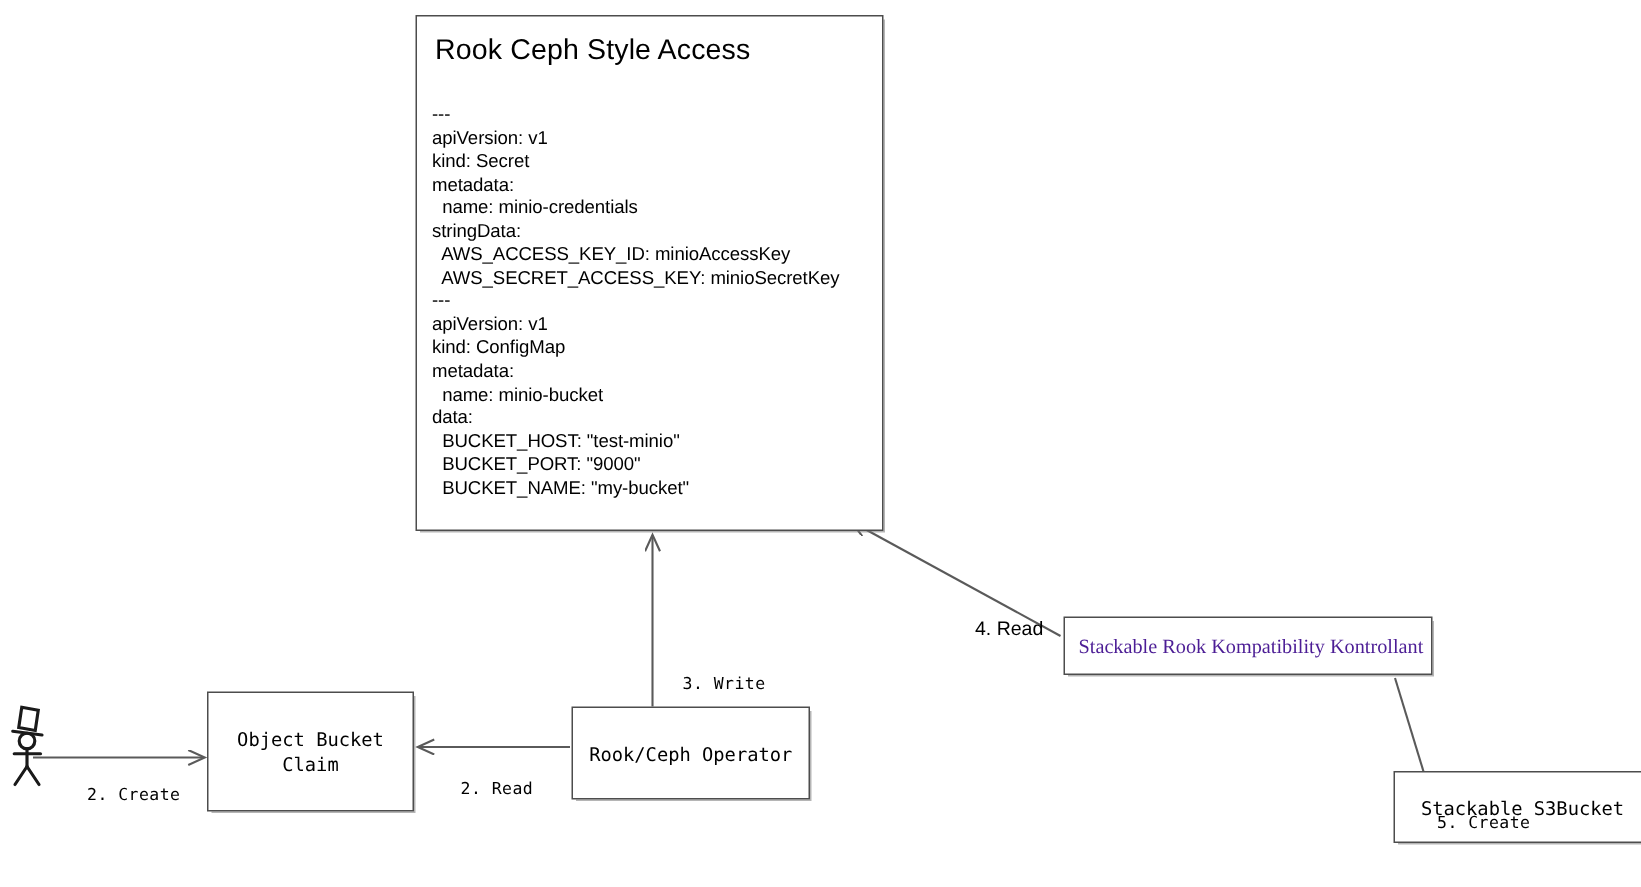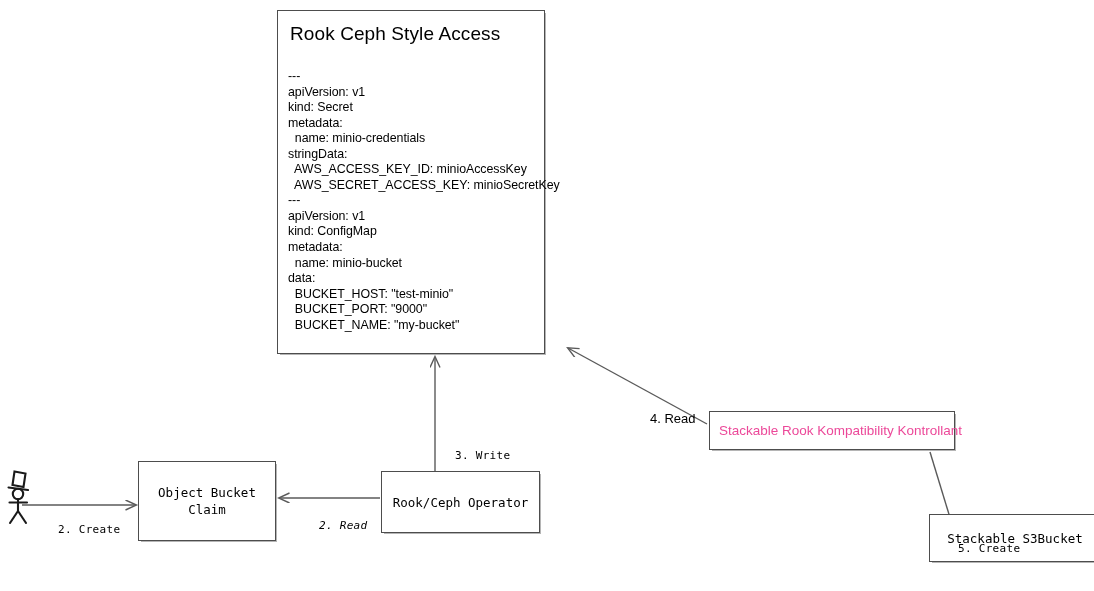--- a/index.html
+++ b/index.html
@@ -32,21 +32,21 @@
     box-sizing: border-box;
     background: #ffffff;
     border: 1px solid #4d4d4d;
     box-shadow: 2px 2px 0 -1px rgba(120,120,120,0.55);
   }
 
   
   #yaml-panel {
     left: 277px;
     top: 10px;
-    width: 268px;
+    width: 312px;
     height: 344px;
   }
   #yaml-panel .panel-title {
     position: absolute;
     left: 12px;
     top: 12px;
     font-size: 19px;
     color: #000000;
     white-space: nowrap;
     letter-spacing: 0.1px;
@@ -68,23 +68,23 @@
     font-family: "DejaVu Sans Mono", "Liberation Mono", monospace;
     font-size: 12.5px;
     color: #000000;
     display: flex;
     align-items: center;
     justify-content: center;
     text-align: center;
     line-height: 17px;
   }
   .sans-node {
-    font-family: Liberation Sans, sans-serif;
+    font-family: Liberation Serif, serif;
     font-size: 13.5px;
-    color: #ec4899;
+    color: #4c1d95;
     display: flex;
     align-items: center;
     justify-content: flex-start;
     padding-left: 9px;
     text-align: left;
     white-space: nowrap;
   }
 
   #node-obc     { left: 138px; top: 461px; width: 138px; height: 80px; }
   #node-op      { left: 381px; top: 471px; width: 159px; height: 62px; }
@@ -101,21 +101,21 @@
   .edge-label.mono {
     font-family: "DejaVu Sans Mono", "Liberation Mono", monospace;
     font-size: 11px;
     letter-spacing: 0.3px;
   }
   .edge-label.sans {
     font-family: "Liberation Sans", sans-serif;
     font-size: 13px;
   }
   #lbl-1 { left: 58px;  top: 475px; }
-  #lbl-2 { left: 319px; top: 471px; font-style: italic; }
+  #lbl-2 { left: 307px; top: 471px; }
   #lbl-3 { left: 455px; top: 401px; text-align: center; }
   #lbl-4 { left: 650px; top: 363px; }
   #lbl-5 { left: 958px; top: 494px; }
 
   
   #actor {
     position: absolute;
     left: 3px;
     top: 468px;
     width: 36px;

